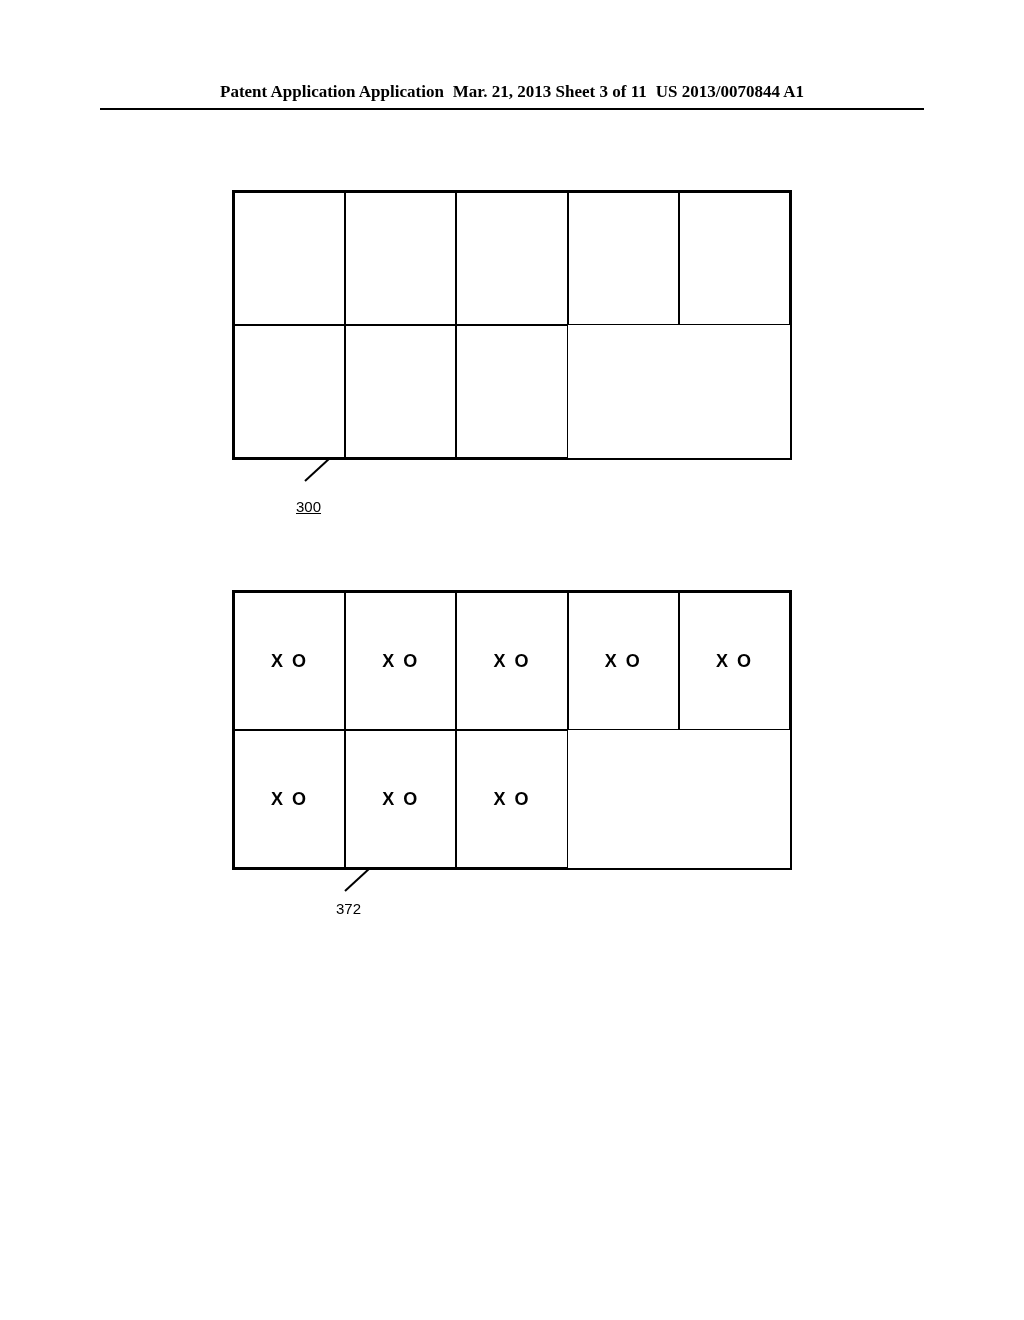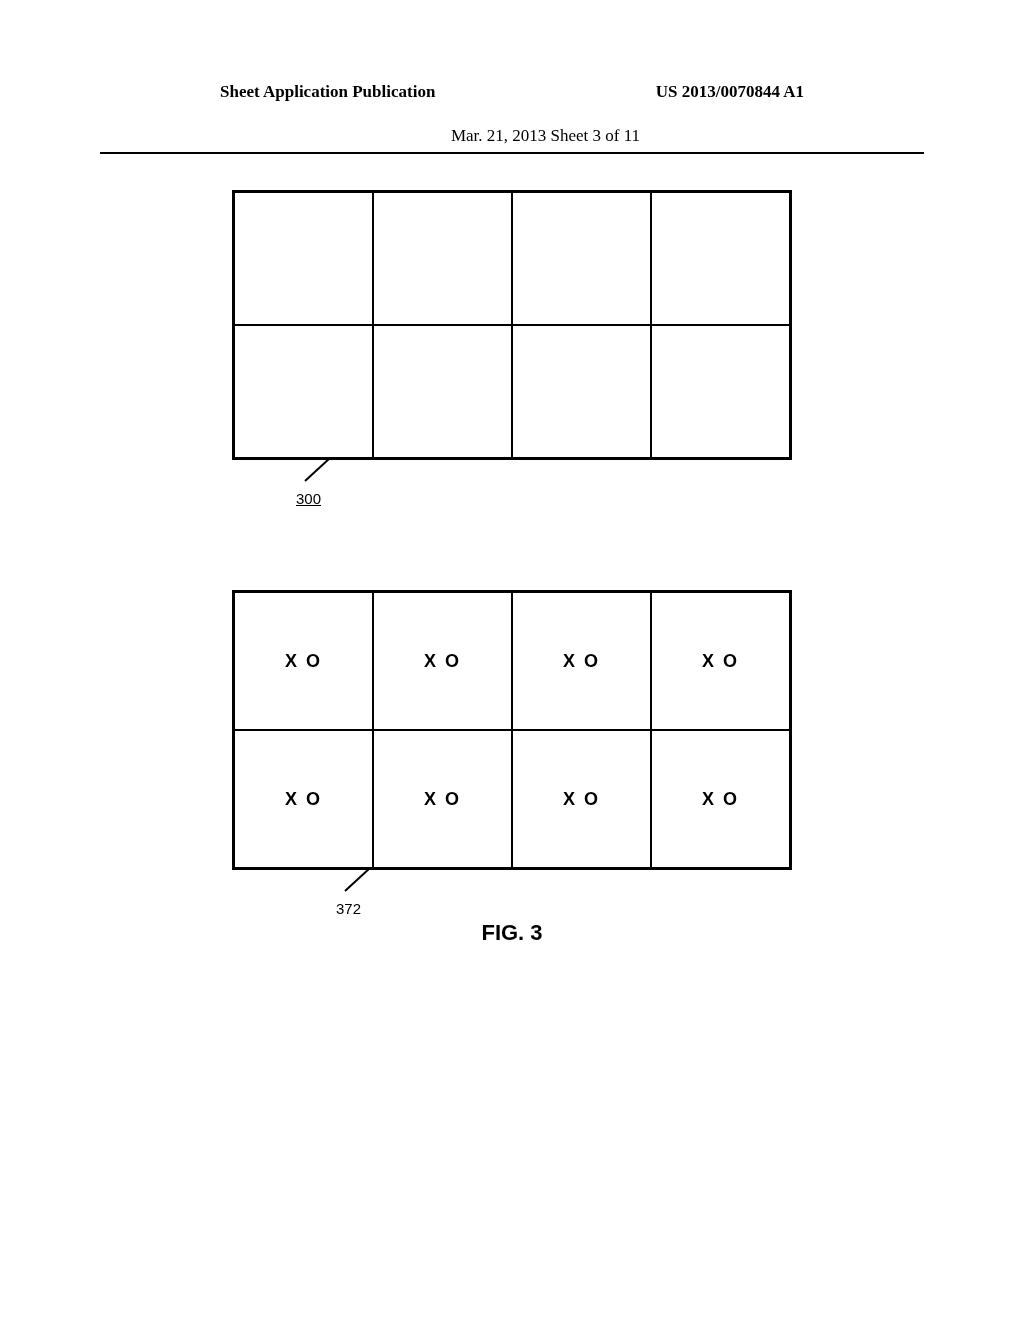--- a/index.html
+++ b/index.html
@@ -17,36 +17,36 @@
     left: 0;
     right: 0;
     padding: 0 120px 6px 120px;
     display: flex;
     justify-content: space-between;
     font-size: 17px;
     border-bottom: 2px solid #000;
     margin: 0 100px;
   }
   .header .left { font-weight: bold; }
-  .header .center { font-weight: normal; margin-top: 44px; }
+  .header .center { font-weight: bold; }
   .header .right { font-weight: bold; font-family: Liberation Serif, serif; }
 
   .figure-area {
     position: absolute;
     top: 190px;
     left: 160px;
     right: 160px;
   }
 
   .grid {
     width: 560px;
     margin: 0 auto;
     border: 2.5px solid #000;
     display: grid;
-    grid-template-columns: repeat(4, 1fr);
+    grid-template-columns: repeat(5, 1fr);
     grid-template-rows: repeat(2, 1fr);
   }
   .grid .cell {
     border: 1px solid #000;
     display: flex;
     align-items: center;
     justify-content: center;
     font-weight: bold;
     font-family: Arial, Helvetica, sans-serif;
     font-size: 18px;
@@ -73,21 +73,21 @@
     font-weight: bold;
     font-size: 22px;
     font-family: Arial, Helvetica, sans-serif;
     margin-top: 50px;
   }
 </style>
 </head>
 <body>
 
 <div class="header">
-  <span class="left">Sheet Application Publication</span>
+  <span class="left">Patent Application Application</span>
   <span class="center">Mar. 21, 2013  Sheet 3 of 11</span>
   <span class="right">US 2013/0070844 A1</span>
 </div>
 
 <div class="figure-area">
 
   <div class="grid top">
     <div class="cell"></div>
     <div class="cell"></div>
     <div class="cell"></div>
@@ -95,21 +95,21 @@
     <div class="cell"></div>
     <div class="cell"></div>
     <div class="cell"></div>
     <div class="cell"></div>
   </div>
   <div class="ref-wrap">
     <div class="ref" style="left:70px; top:8px;">
       <svg width="40" height="30" style="left:-2px; top:-12px;">
         <line x1="5" y1="25" x2="30" y2="2" stroke="#000" stroke-width="2"></line>
       </svg>
-      <span style="position:absolute; left:-6px; top:22px;text-decoration:underline;">300</span>
+      <span style="position:absolute; left:-6px; top:30px;text-decoration:underline;">300</span>
     </div>
   </div>
 
   <div class="grid bottom">
     <div class="cell">X O</div>
     <div class="cell">X O</div>
     <div class="cell">X O</div>
     <div class="cell">X O</div>
     <div class="cell">X O</div>
     <div class="cell">X O</div>
@@ -118,15 +118,14 @@
   </div>
   <div class="ref-wrap">
     <div class="ref" style="left:110px; top:8px;">
       <svg width="40" height="30" style="left:-2px; top:-12px;">
         <line x1="5" y1="25" x2="30" y2="2" stroke="#000" stroke-width="2"></line>
       </svg>
       <span style="position:absolute; left:-6px; top:22px;">372</span>
     </div>
   </div>
 
-  <div class="fig-caption">FIG. 3</div>
 
 </div>
 
 </body></html>

